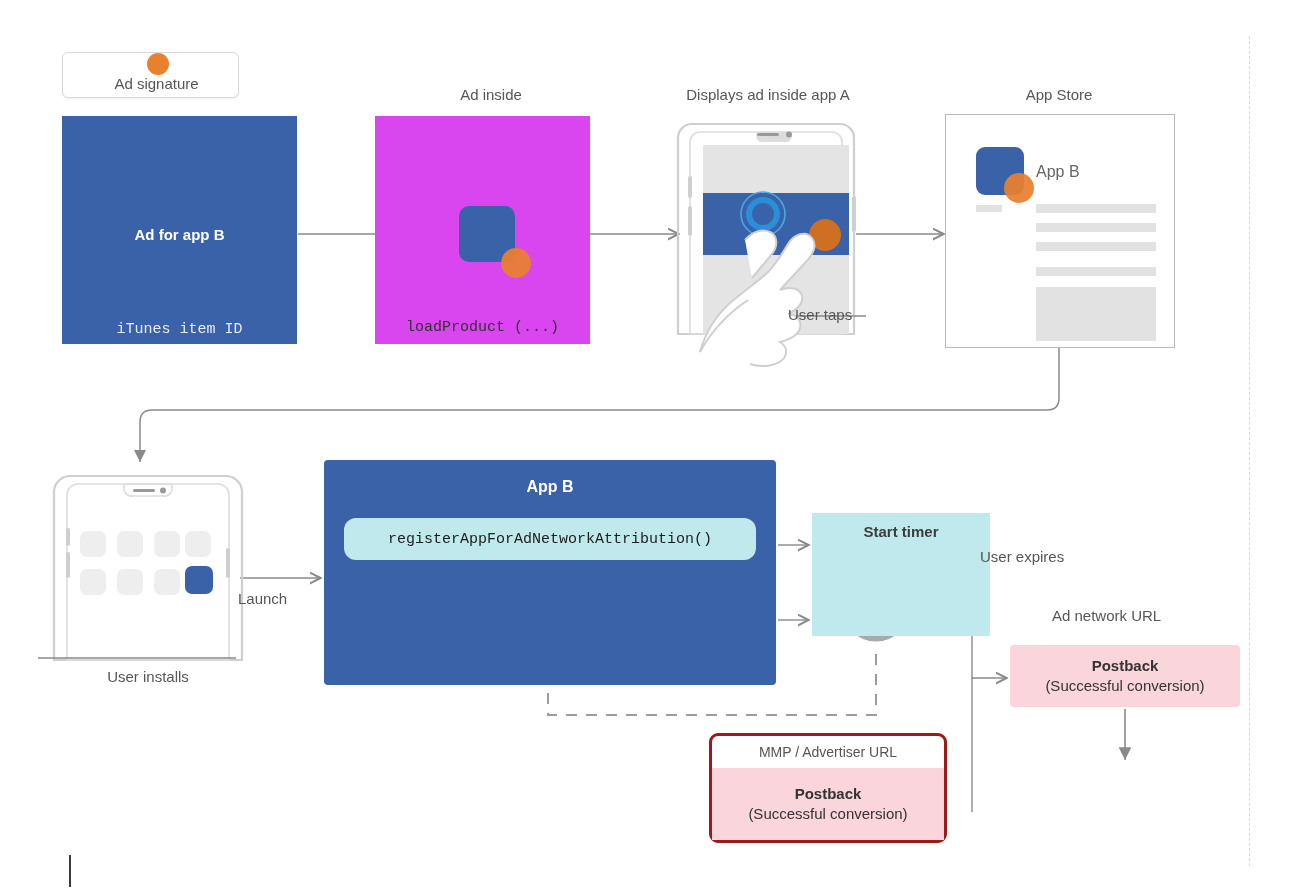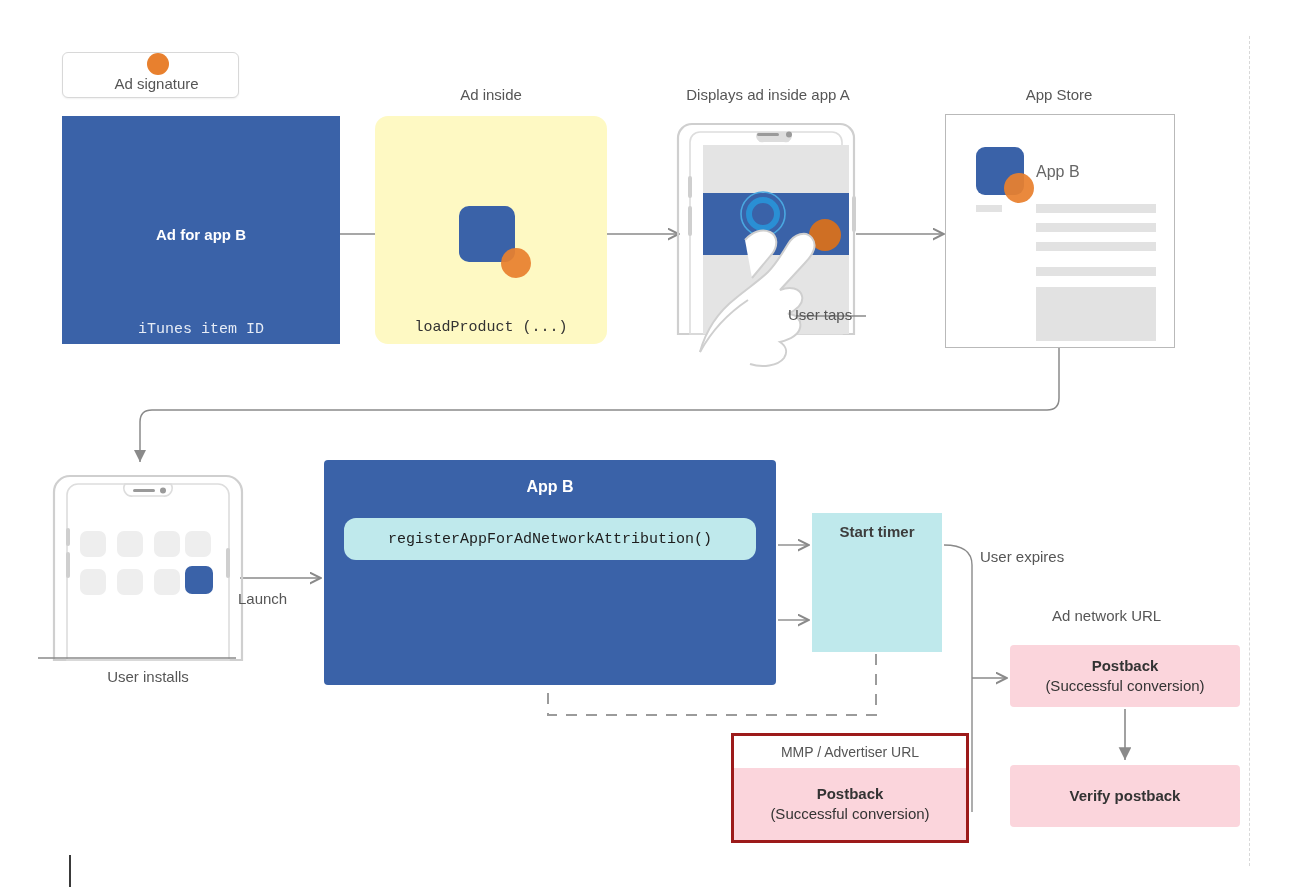--- a/index.html
+++ b/index.html
@@ -9,26 +9,26 @@
   .lbl{font-size:15px;color:#565656;text-align:center;white-space:nowrap;}
   .mono{font-family:"Liberation Mono",monospace;margin-top:15px;}
 
   
   #legend{left:62px;top:52px;width:175px;height:44px;border:1px solid #d8d8d8;border-radius:6px;
           background:#fff;display:flex;align-items:center;box-shadow:0 1px 2px rgba(0,0,0,.06);}
   #legend .dot{width:22px;height:22px;border-radius:50%;background:#e8802e;margin-left:14px;}
   #legend .tx{margin-left:12px;font-size:15px;color:#555;}
 
   
-  #adbox{left:62px;top:116px;width:235px;height:228px;background:#3a62a8;padding-left:43px;}
+  #adbox{left:62px;top:116px;width:235px;height:228px;background:#3a62a8;}
   #adbox .t1{position:absolute;left:0;right:0;top:110px;text-align:center;color:#fff;font-size:15px;font-weight:bold;}
   #adbox .t2{position:absolute;left:0;right:0;top:190px;text-align:center;color:#e6ecf6;font-size:15px;}
 
   
-  #adnet{left:375px;top:116px;width:232px;height:228px;background:#fef9c3;border-radius:13px;}
+  #adnet{left:375px;top:116px;width:215px;height:228px;background:#d946ef;border-radius:0;}
   #adnet .code{position:absolute;left:0;right:0;top:188px;text-align:center;color:#333;font-size:15px;}
   #adnet .tile{position:absolute;left:84px;top:90px;width:56px;height:56px;background:#3a62a8;border-radius:10px;}
   #adnet .sig{position:absolute;left:126px;top:132px;width:30px;height:30px;border-radius:50%;background:#e8802e;opacity:.93;}
   
   #store{left:945px;top:114px;width:228px;height:232px;border:1.5px solid #b9b9b9;background:#fff;}
   #store .tile{position:absolute;left:30px;top:32px;width:48px;height:48px;background:#3a62a8;border-radius:9px;}
   #store .sig{position:absolute;left:58px;top:58px;width:30px;height:30px;border-radius:50%;background:#e8802e;opacity:.93;}
   #store .appname{position:absolute;left:90px;top:48px;font-size:16px;color:#666;}
   #store .bar{position:absolute;background:#e2e2e2;height:9px;}
   #store .sm{position:absolute;background:#e2e2e2;height:7px;left:30px;top:90px;width:26px;}
@@ -38,38 +38,38 @@
   
   #appb{left:324px;top:460px;width:452px;height:225px;background:#3a62a8;border-radius:4px;}
   #appb .title{position:absolute;left:0;right:0;top:18px;text-align:center;color:#fff;font-weight:bold;font-size:16px;}
   .fn{position:absolute;left:20px;width:412px;height:42px;background:#bfe9ec;border-radius:12px;
       display:flex;align-items:center;justify-content:center;font-family:"Liberation Mono",monospace;
       font-size:15px;color:#1d1d1d;}
   #fn1{top:58px;}
   #fn2{top:132px;}
 
   
-  #timer{left:812px;top:513px;width:130px;height:139px;background:#bfe9ec;}
+  #timer{left:812px;top:513px;width:130px;height:123px;background:#bfe9ec;padding-left:48px;}
   #timer .tt{position:absolute;left:0;right:0;top:10px;text-align:center;font-size:15px;font-weight:bold;color:#3d3d3d;}
 
   
   #timerexp{left:980px;top:548px;}
   #adnetworkurl{left:1052px;top:607px;}
   #launch{left:238px;top:590px;}
   #usertaps{left:788px;top:306px;}
 
   
   .pbox{position:absolute;background:#fbd5dc;border-radius:4px;display:flex;flex-direction:column;
         align-items:center;justify-content:center;text-align:center;font-size:15px;color:#333;line-height:1.35;}
   #pb1{left:1010px;top:645px;width:230px;height:62px;}
   #pb2{left:1010px;top:765px;width:230px;height:62px;}
   .pb-b{font-weight:bold;}
 
   
-  #mmp{left:731px;top:733px;width:232px;height:104px;border:3px solid #9c1a1a;background:#fff;border-radius:0;}
+  #mmp{left:709px;top:733px;width:232px;height:104px;border:3px solid #9c1a1a;background:#fff;border-radius:9px;}
   #mmp .hdr{position:absolute;left:0;right:0;top:8px;text-align:center;font-size:14px;color:#555;}
   #mmp .body{position:absolute;left:0;right:0;top:32px;bottom:0;background:#fbd5dc;display:flex;flex-direction:column;
              align-items:center;justify-content:center;text-align:center;font-size:15px;color:#333;line-height:1.35;}
 
   
   #pageedge{left:1249px;top:36px;width:0;height:830px;border-left:1.5px dashed #d8d8d8;}
   
   #caret{left:69px;top:855px;width:2px;height:32px;background:#3a3a3a;}
 
   svg.ovl{position:absolute;left:0;top:0;width:1300px;height:892px;pointer-events:none;}
@@ -217,23 +217,20 @@
   </div>
 
   <div id="timerexp" class="lbl abs">User expires</div>
   <div id="adnetworkurl" class="lbl abs">Ad network URL</div>
 
   <div id="pb1" class="pbox">
     <div class="pb-b">Postback</div>
     <div>(Successful conversion)</div>
   </div>
 
-  <div id="pb2" class="pbox">
-    <div class="pb-b">Verify postback</div>
-  </div>
 
   <div id="mmp" class="abs">
     <div class="hdr">MMP / Advertiser URL</div>
     <div class="body">
       <div class="pb-b">Postback</div>
       <div>(Successful conversion)</div>
     </div>
   </div>
 
   <div id="pageedge" class="abs"></div>

